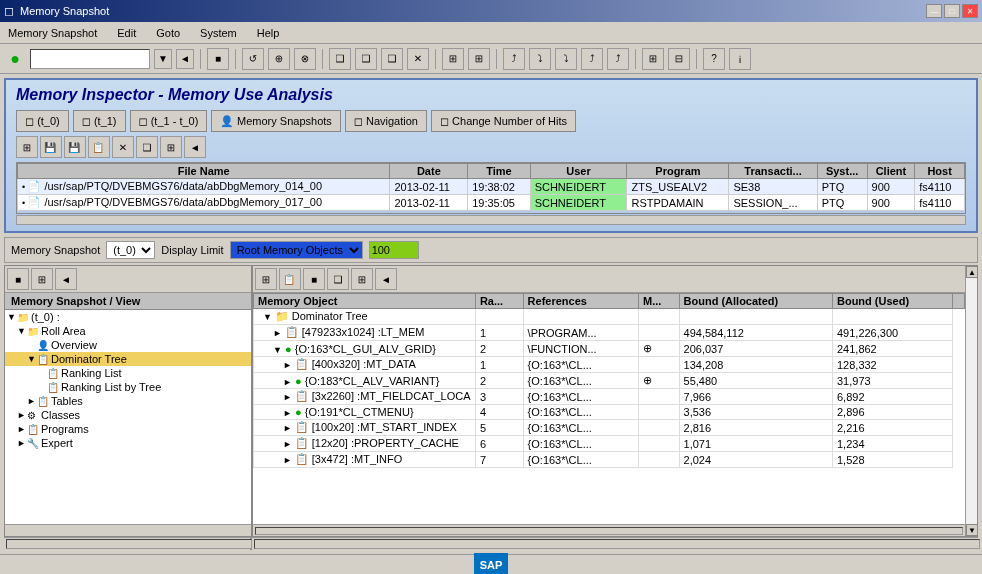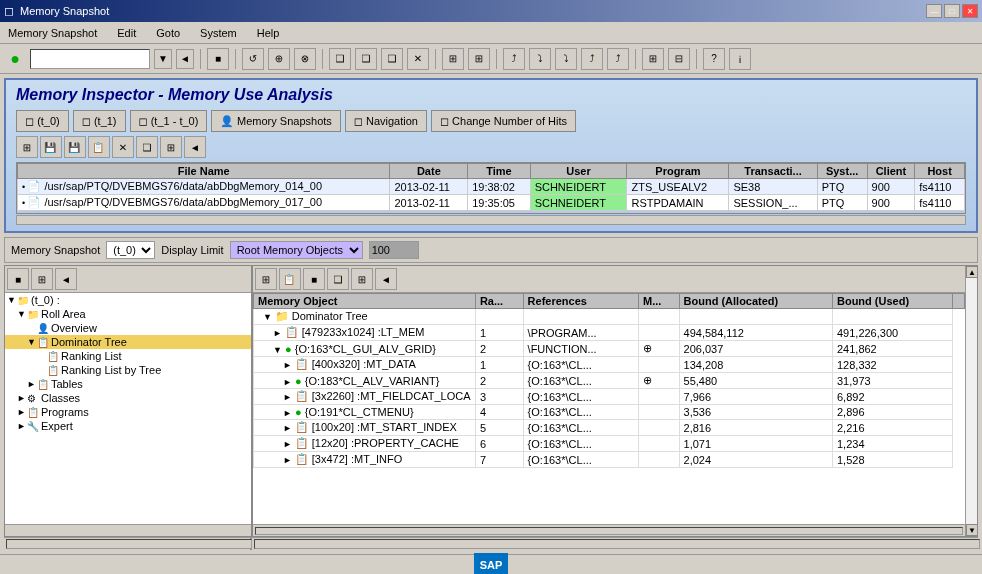--- a/index.html
+++ b/index.html
@@ -176,28 +176,28 @@
     .snapshot-select {
       height: 18px;
       border: 1px solid #999;
       background: white;
       font-size: 11px;
       padding: 0 2px;
     }
     .display-select {
       height: 18px;
       border: 1px solid #999;
-      background: #c4b5fd;
+      background: #1d4ed8;
       font-size: 11px;
       padding: 0 2px;
     }
     .display-input {
       width: 50px; height: 18px;
       border: 1px solid #999;
-      background: #a3a3a3;
+      background: #84cc16;
       font-size: 11px;
       padding: 0 2px;
     }
 
     
     .splitter-area {
       display: flex;
       flex: 1;
       gap: 0;
       border: 1px solid #888;
@@ -500,20 +500,21 @@
     </div>
 
     <div class="splitter-area">
 
       <div class="left-panel">
         <div class="left-toolbar">
           <div class="sec-btn">■</div>
           <div class="sec-btn">⊞</div>
           <div class="sec-btn">◄</div>
         </div>
+        <div class="left-header">Memory Snapshot / View</div>
         <div class="left-tree">
 
           <div class="tree-item">
             <span class="tree-indent" style="width:2px;"></span>
             <span class="tree-arrow">▼</span>
             <span class="tree-icon folder-icon">📁</span>
             <span class="tree-label">(t_0) :</span>
           </div>
 
           <div class="tree-item">

